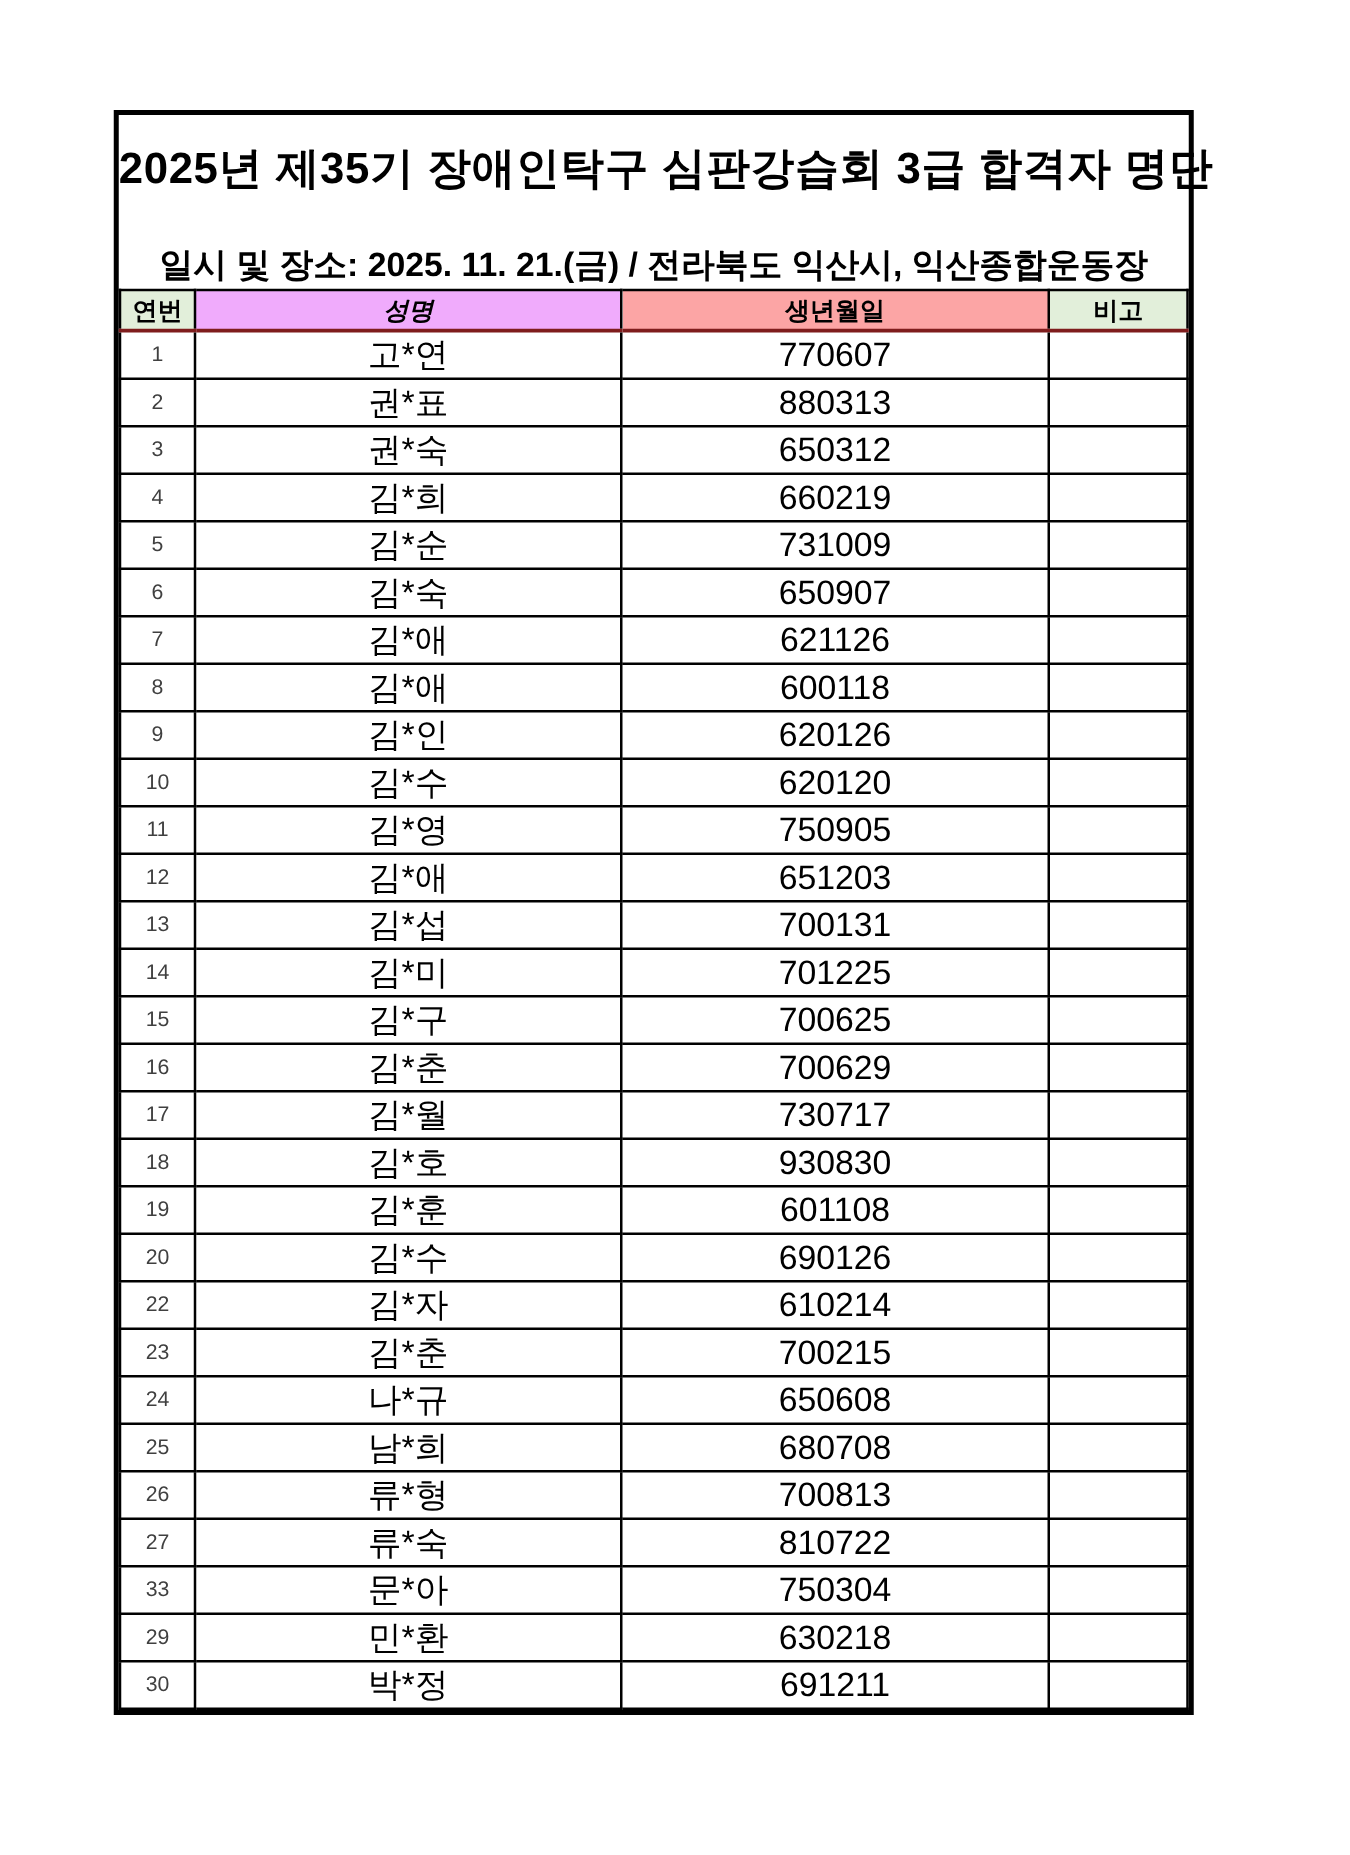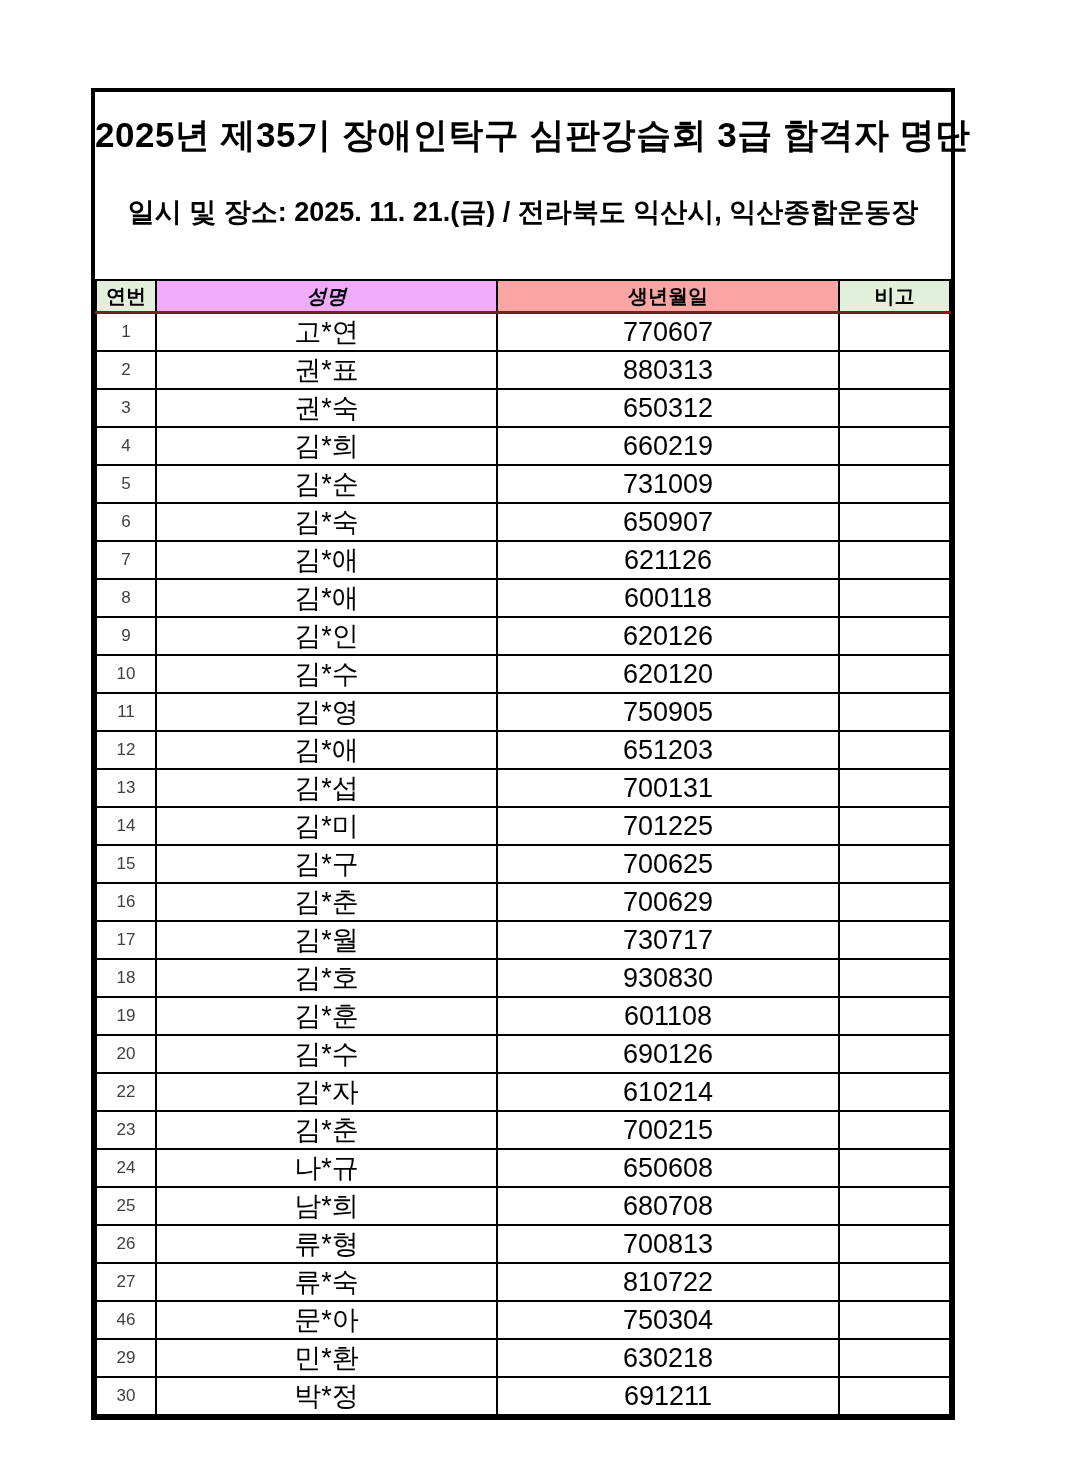--- a/index.html
+++ b/index.html
@@ -19,21 +19,21 @@
   .sheet {
     position: absolute;
     left: 91px;
     top: 88px;
     width: 864px;
     box-sizing: border-box;
     border: 4px solid #000000;
     background: #ffffff;
   }
   .title-block {
-    height: 187px;
+    height: 139px;
     box-sizing: border-box;
   }
   .doc-title {
     text-align: center;
     padding-top: 25px;
     font-size: 35px;
     line-height: 36px;
     font-weight: 700;
     letter-spacing: 0.5px;
     white-space: nowrap;
@@ -258,21 +258,21 @@
             <td class="c2">700813</td>
             <td class="c3"></td>
           </tr>
           <tr>
             <td class="c0">27</td>
             <td class="c1">류*숙</td>
             <td class="c2">810722</td>
             <td class="c3"></td>
           </tr>
           <tr>
-            <td class="c0">46</td>
+            <td class="c0">33</td>
             <td class="c1">문*아</td>
             <td class="c2">750304</td>
             <td class="c3"></td>
           </tr>
           <tr>
             <td class="c0">29</td>
             <td class="c1">민*환</td>
             <td class="c2">630218</td>
             <td class="c3"></td>
           </tr>

